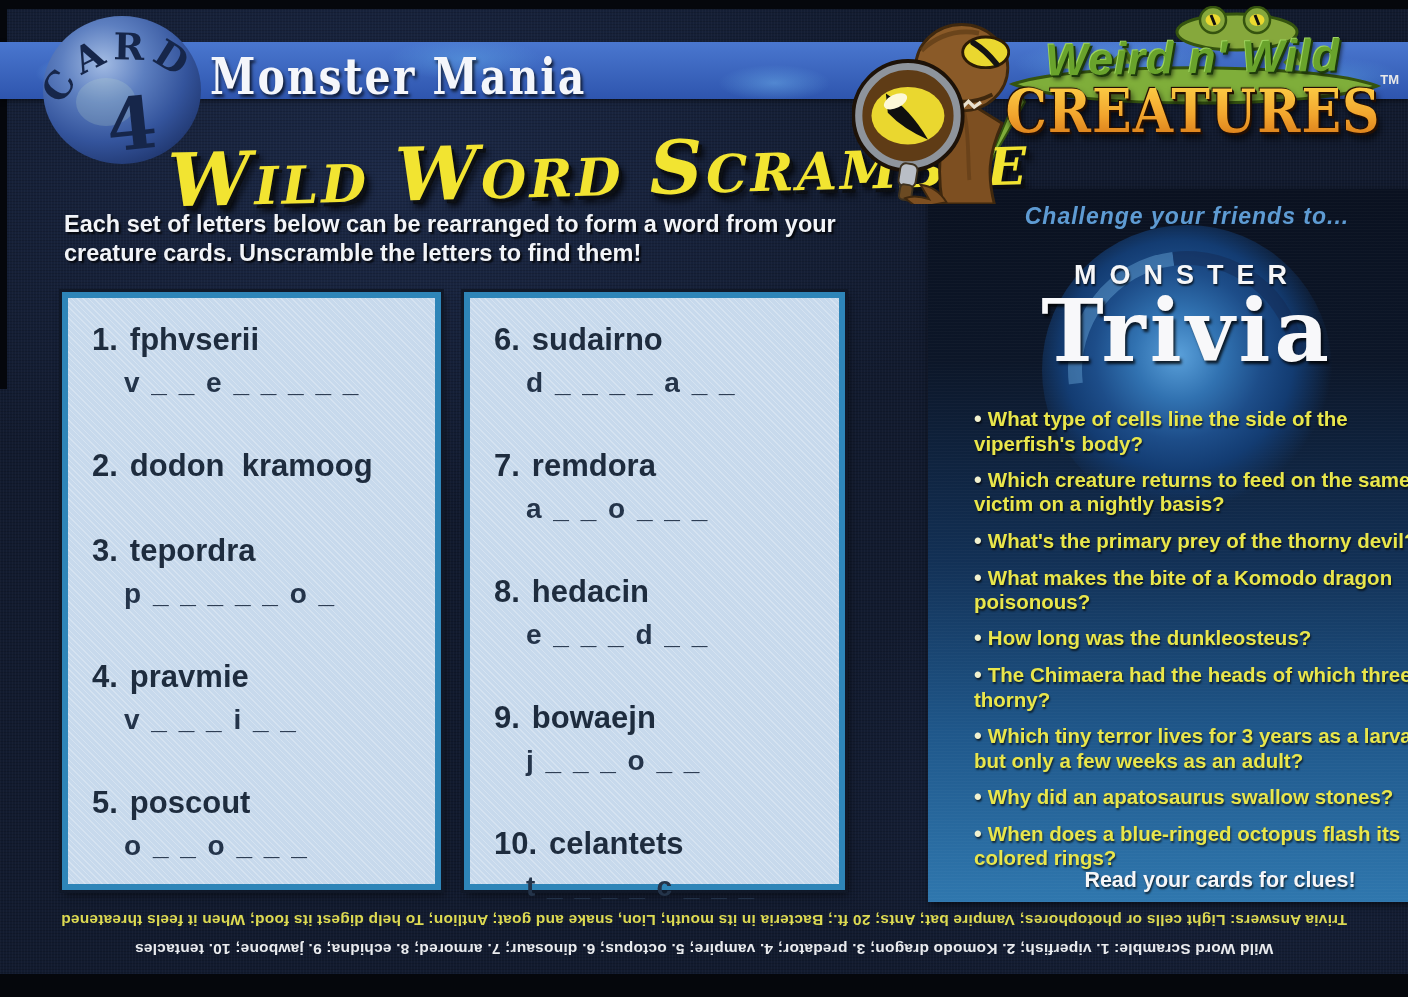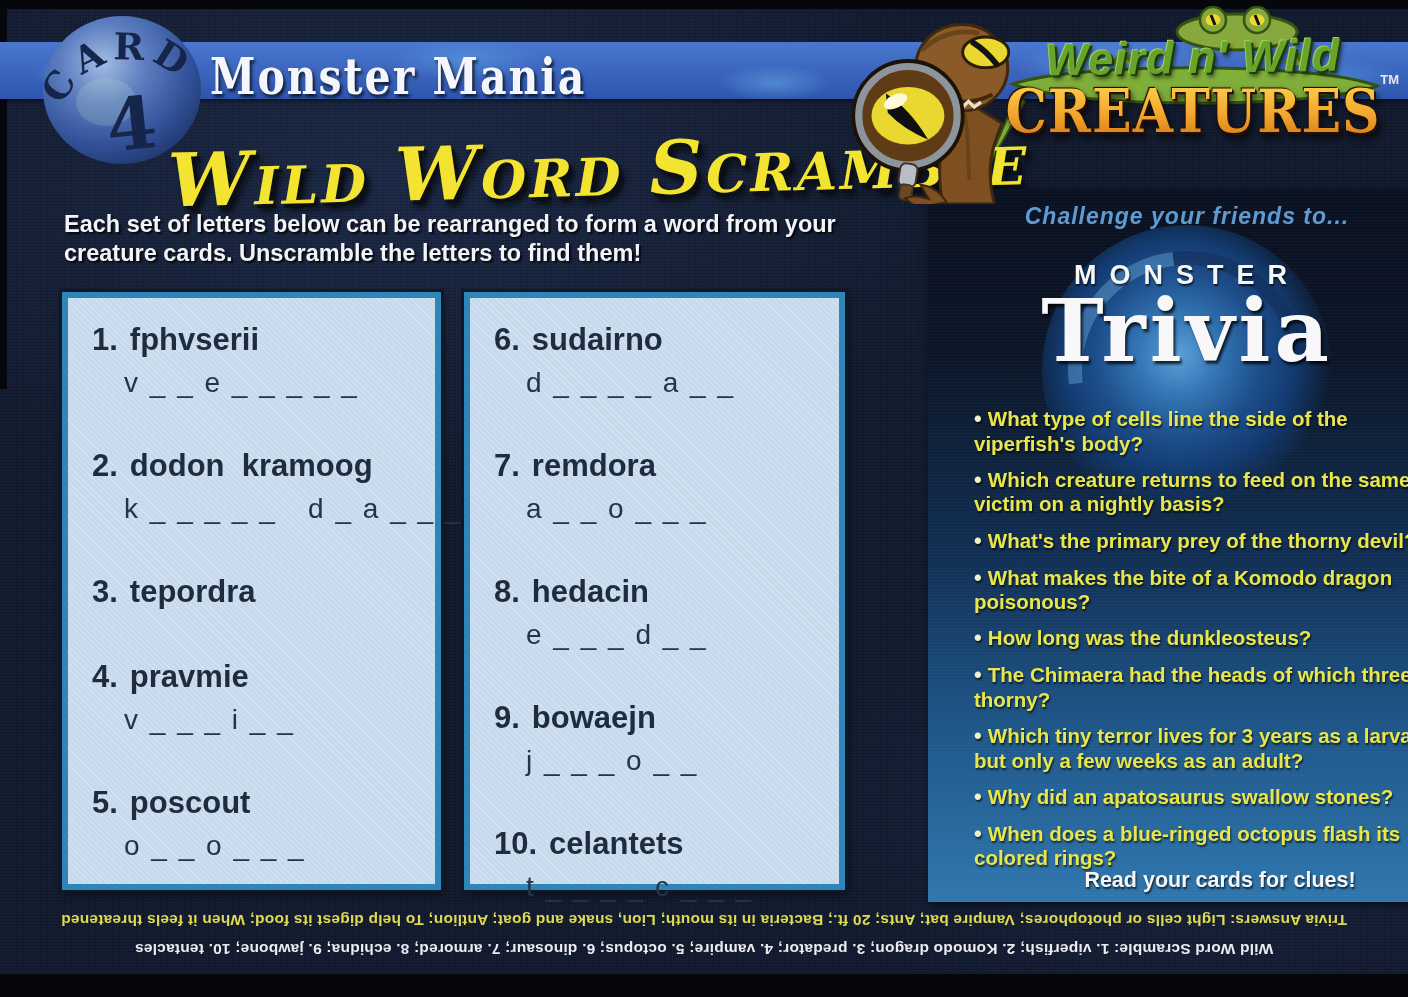--- a/index.html
+++ b/index.html
@@ -71,21 +71,21 @@
     background:
       repeating-linear-gradient(45deg, rgba(255,255,255,.25) 0 1px, transparent 1px 4px),
       #c7d9ec;
     border:6px solid #2e85b8;box-shadow:0 0 0 3px #101828,3px 4px 8px rgba(0,0,0,.55);
     padding:24px 0 0 24px;box-sizing:border-box;}
   .sbox-left{left:62px;width:379px;}
   .sbox-right{left:464px;width:381px;}
   .s-item{margin-bottom:49px;}
   .s-word{font-size:31px;font-weight:bold;color:#1e2c3e;white-space:pre;}
   .s-num{margin-right:12px;}
-  .s-blanks{margin-top:9px;margin-left:32px;font-size:28px;font-weight:normal;
+  .s-blanks{margin-top:9px;margin-left:32px;font-size:28px;font-weight:bold;
     color:#24344a;white-space:pre;word-spacing:2px;letter-spacing:1px;}
 
   
   .panel{position:absolute;left:928px;top:189px;width:518px;height:713px;z-index:4;
     background:
       repeating-linear-gradient(0deg, rgba(255,255,255,.02) 0 1px, transparent 1px 3px),
       linear-gradient(180deg,#0a1120 0%,#0c1628 24%,#123055 52%,#1f578a 76%,#2f77ae 100%);
     box-shadow:2px 3px 8px rgba(0,0,0,.6);}
   .challenge{margin:14px 0 0;text-align:center;font-size:23px;font-weight:bold;
     font-style:italic;color:#5e9bd3;letter-spacing:1px;}
@@ -193,24 +193,24 @@
 
   <div class="instr">Each set of letters below can be rearranged to form a word from your creature cards. Unscramble the letters to find them!</div>
 
   <div class="sbox sbox-left">
     <div class="s-item">
       <div class="s-word"><span class="s-num">1.</span><span>fphvserii</span></div>
       <div class="s-blanks">v _ _ e _ _ _ _ _</div>
     </div>
     <div class="s-item">
       <div class="s-word"><span class="s-num">2.</span><span>dodon  kramoog</span></div>
-      <div class="s-blanks">k _ _ _ _ _   d _ a _ _ _</div>
     </div>
     <div class="s-item">
       <div class="s-word"><span class="s-num">3.</span><span>tepordra</span></div>
+      <div class="s-blanks">p _ _ _ _ _ o _</div>
     </div>
     <div class="s-item">
       <div class="s-word"><span class="s-num">4.</span><span>pravmie</span></div>
       <div class="s-blanks">v _ _ _ i _ _</div>
     </div>
     <div class="s-item">
       <div class="s-word"><span class="s-num">5.</span><span>poscout</span></div>
       <div class="s-blanks">o _ _ o _ _ _</div>
     </div>
   </div>

